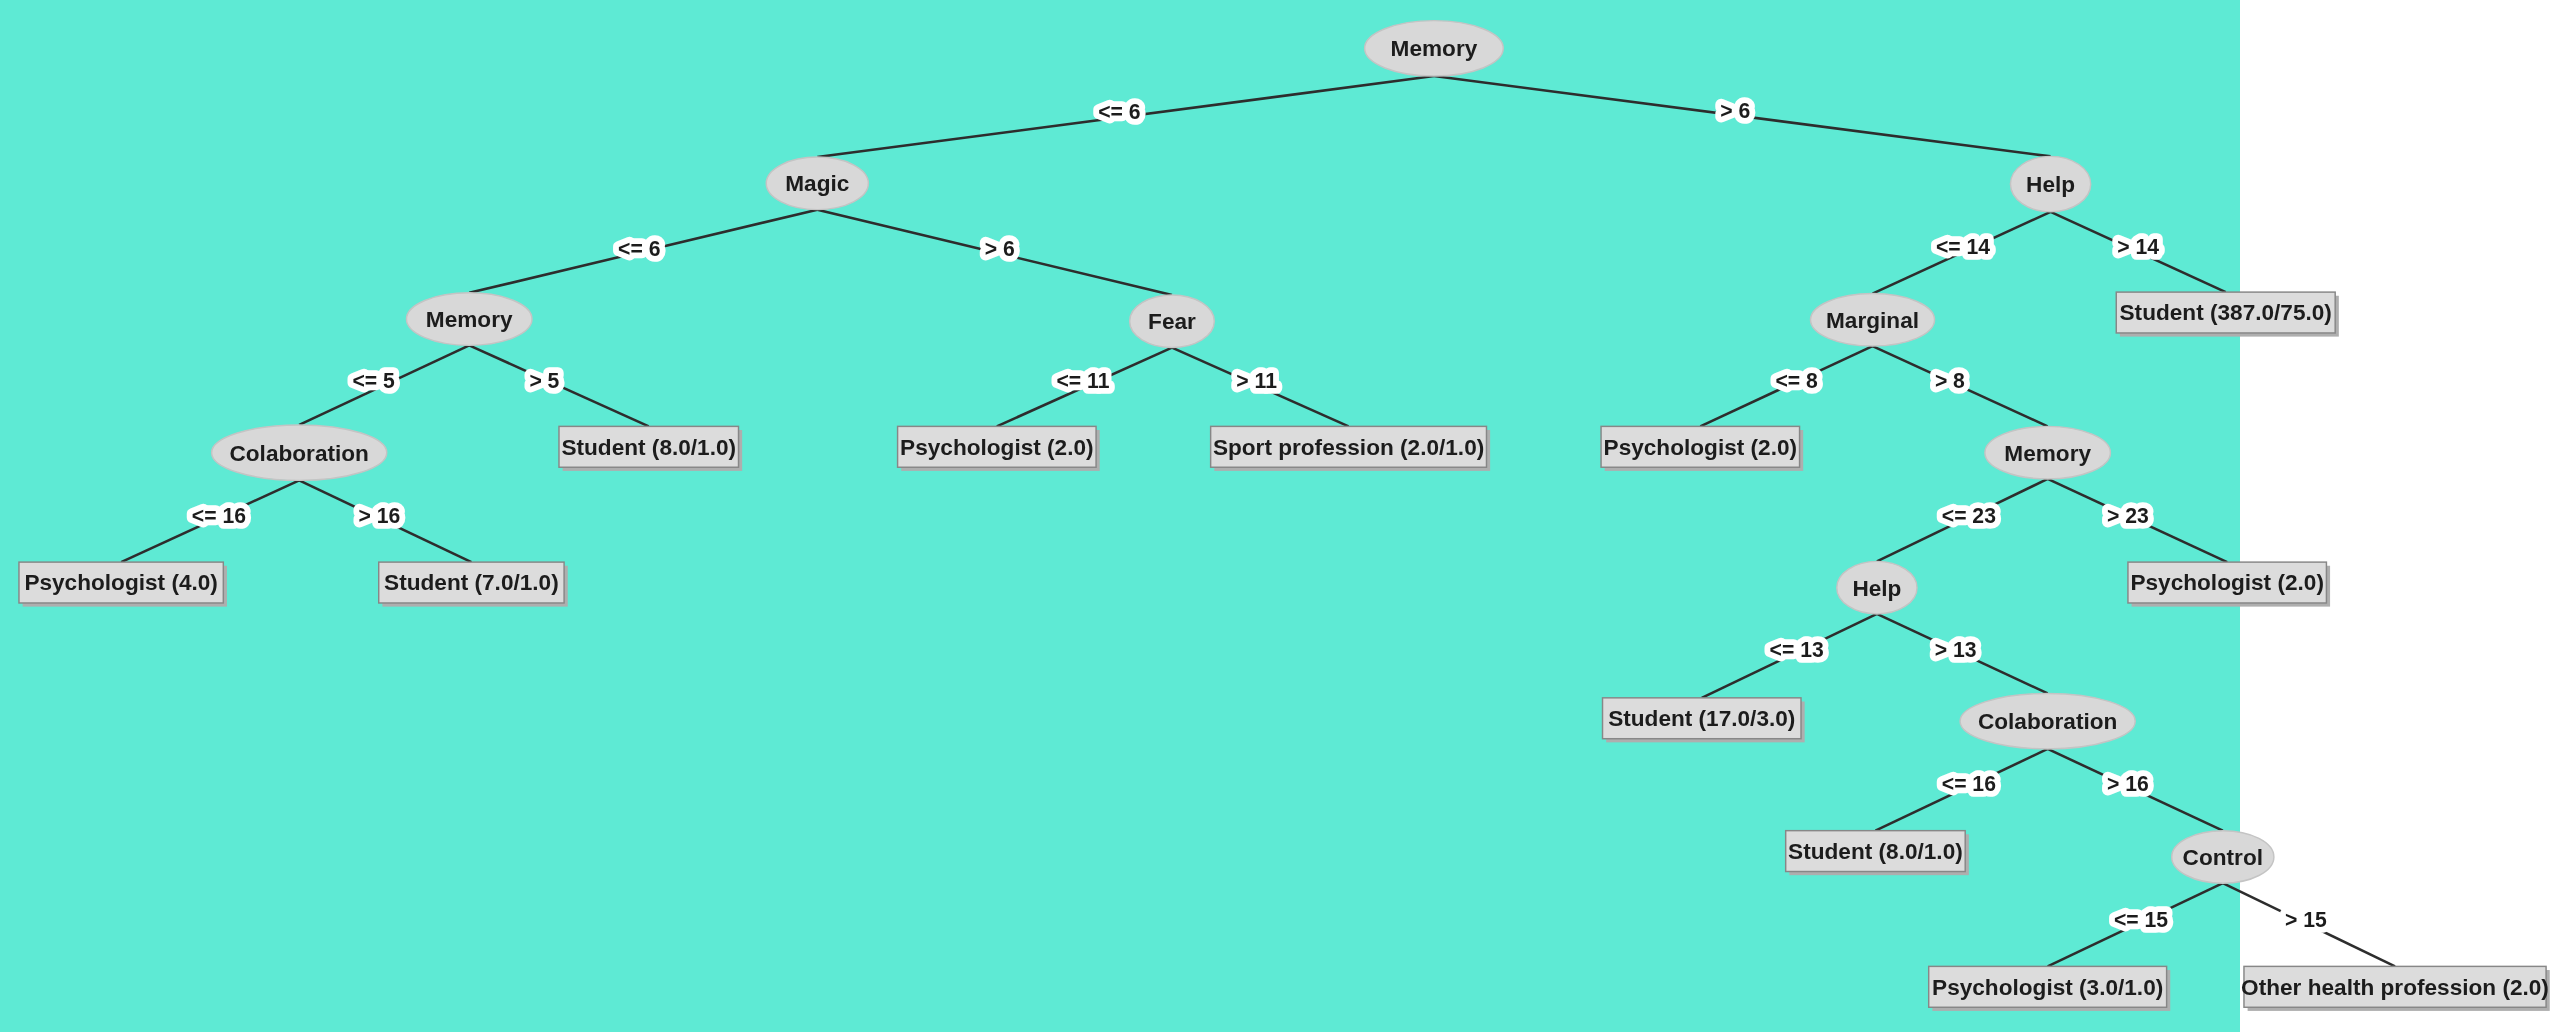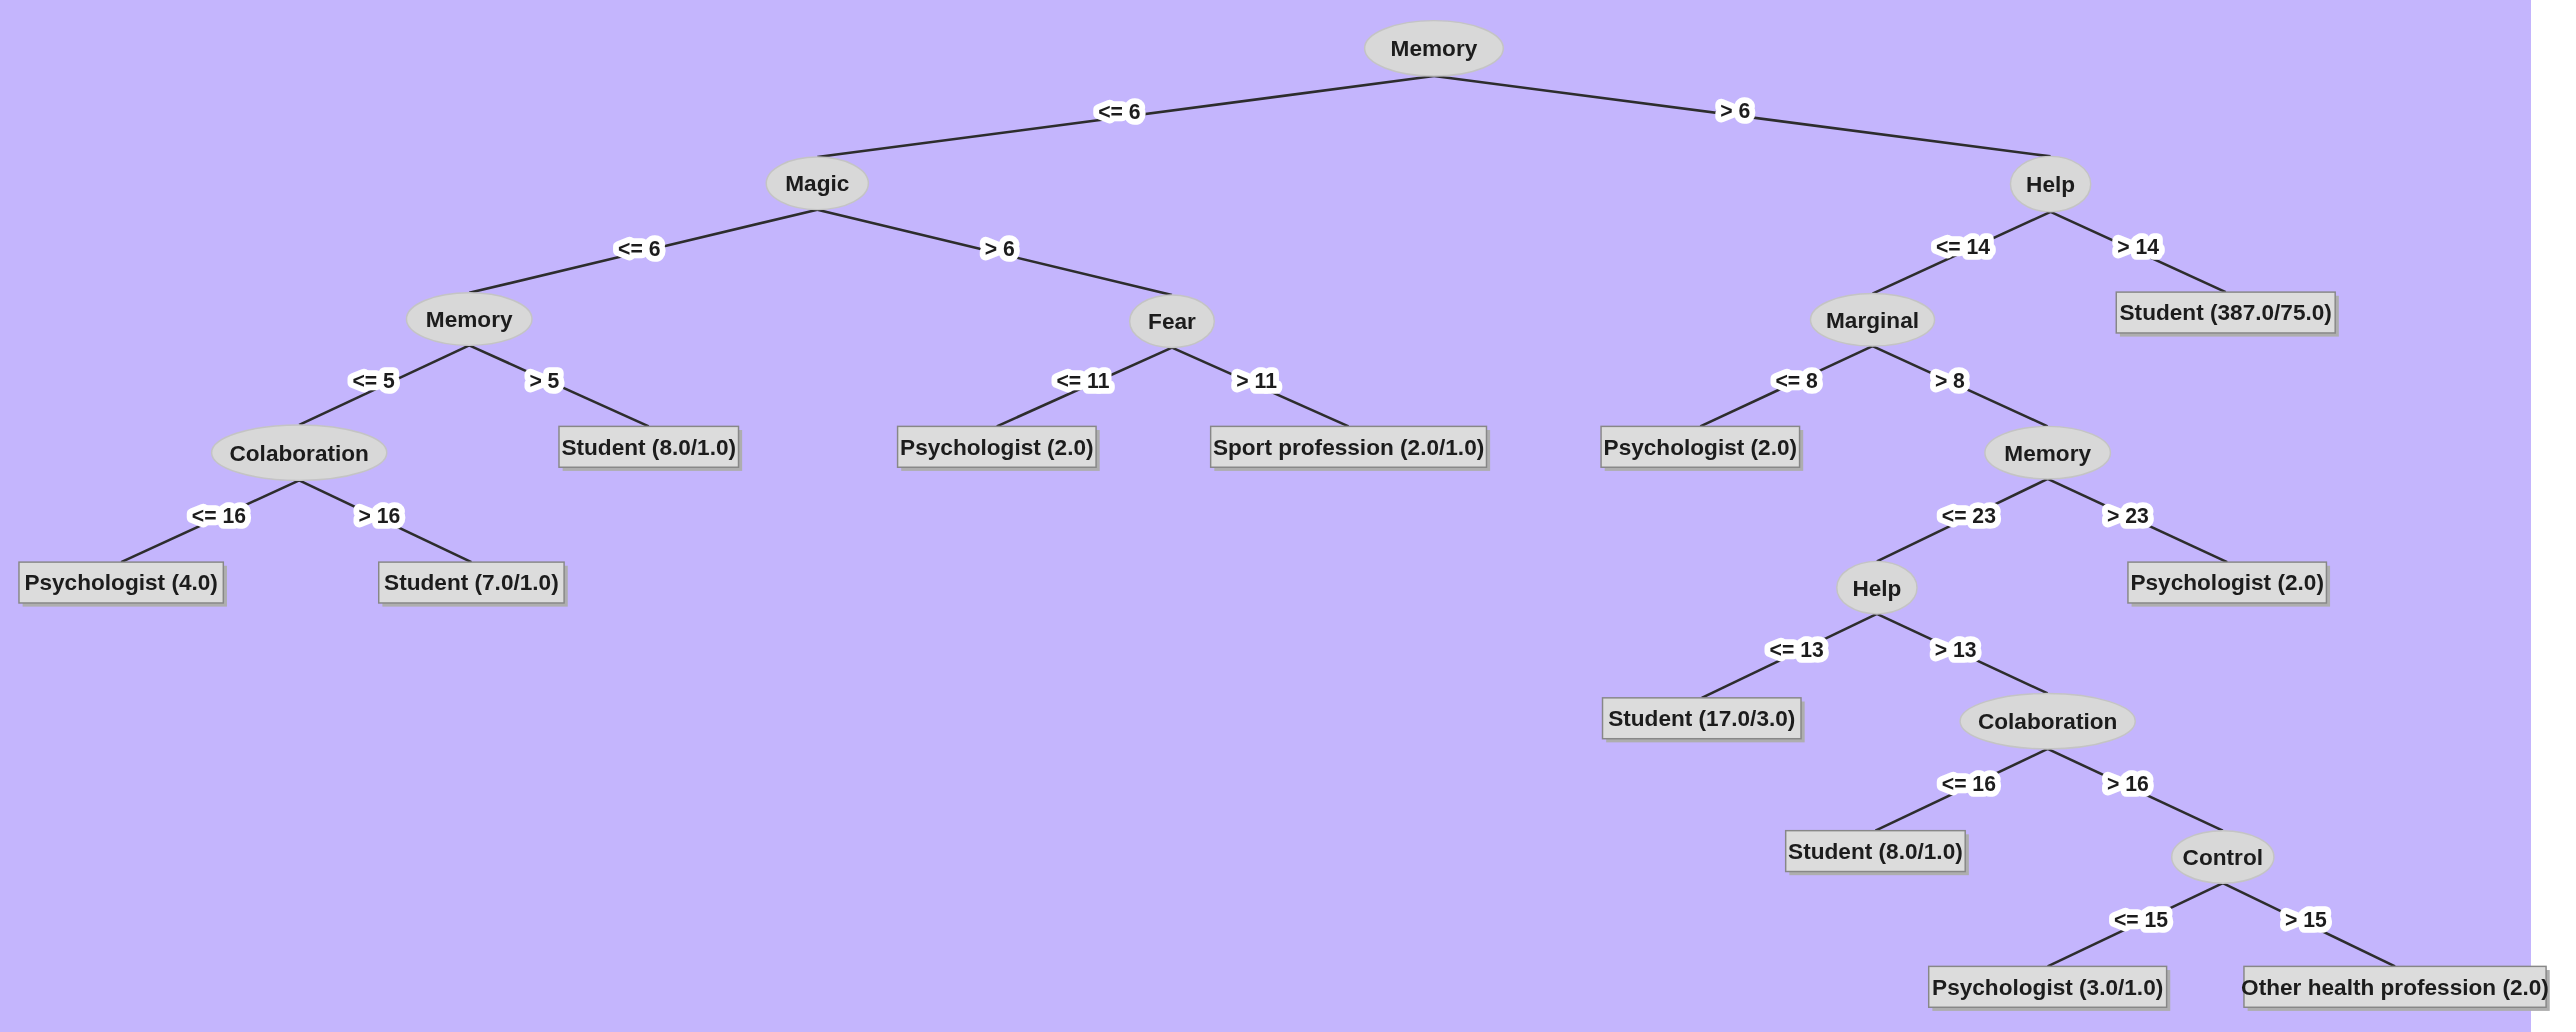--- a/index.html
+++ b/index.html
@@ -6,23 +6,23 @@
     margin: 0;
     padding: 0;
     background: #ffffff;
     width: 2576px;
     height: 1033px;
     overflow: hidden;
     font-family: "Liberation Sans", "DejaVu Sans", sans-serif;
   }
   .canvas {
     position: relative;
-    width: 2531px;
+    width: 2240px;
     height: 1033px;
-    background: #c4b5fd;
+    background: #5eead4;
   }
   svg { display: block; }
   .edge-line {
     stroke: #2d2d2d;
     stroke-width: 3.5;
     fill: none;
   }
   .edge-label {
     font-family: "Liberation Sans", "DejaVu Sans", sans-serif;
     font-size: 29px;

